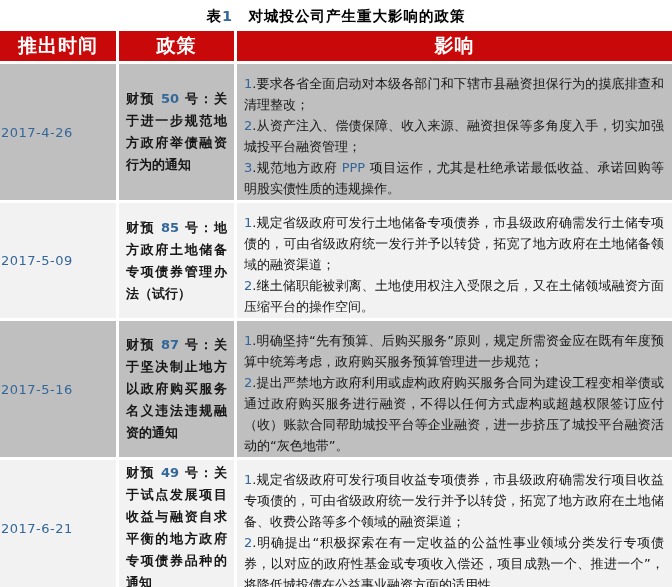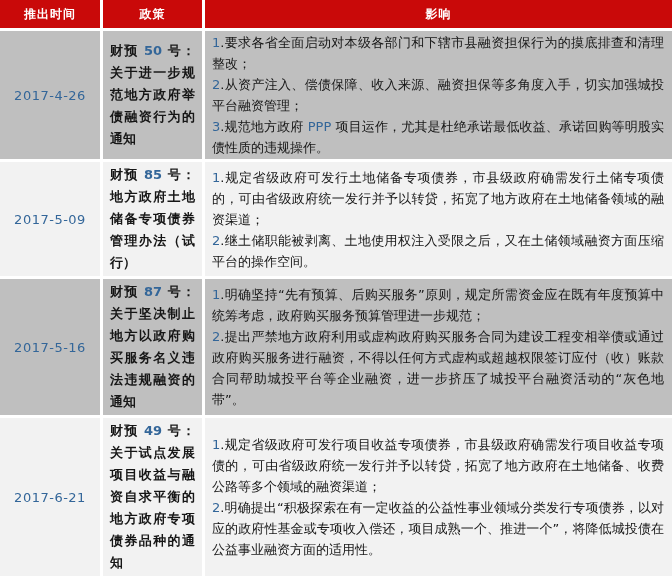--- a/index.html
+++ b/index.html
@@ -16,38 +16,39 @@
   table.policy-table{
     width:672px;border-collapse:collapse;table-layout:fixed;
   }
   th,td{border:3px solid #ffffff;}
   th:first-child,td:first-child{border-left:0;}
   th:last-child,td:last-child{border-right:0;}
   thead th{border-top:0;}
   tbody tr:last-child td{border-bottom:0;}
   thead th{
     background:var(--header_bg,#C90909);
-    color:#ffffff;font-size:12px;font-weight:bold;
-    height:24px;padding:2px 0;text-align:center;letter-spacing:1px;
+    color:#ffffff;font-size:19px;font-weight:bold;
+    height:24px;padding:2px 8px;text-align:center;letter-spacing:1px;
   }
   .col-date{width:100px;}
   .col-policy{width:99px;}
   td{font-size:13px;line-height:21px;vertical-align:middle;}
   tbody tr:nth-child(odd) td{background:var(--row_dark,#BFBFBF);}
   tbody tr:nth-child(even) td{background:var(--row_light,#F2F2F2);}
-  td.cell-date{text-align:center;letter-spacing:0.5px;}
+  td.cell-date{text-align:left;letter-spacing:0.5px;}
   td.cell-policy{padding:2px 7px;text-align:justify;line-height:22px;font-weight:bold;}
-  td.cell-impact{padding:1px 8px 1px 7px;text-align:justify;}
+  td.cell-impact{padding:9px 8px 1px 7px;text-align:justify;}
   .impact-line{margin:0;}
   .latin{color:var(--latin_text,#336699);}
 </style>
 </head>
 <body>
 
 <div class="page">
+  <div class="title">表<span class="latin">1</span>　对城投公司产生重大影响的政策</div>
 
   <table class="policy-table">
     <thead>
       <tr>
         <th class="col-date">推出时间</th>
         <th class="col-policy">政策</th>
         <th>影响</th>
       </tr>
     </thead>
     <tbody>

